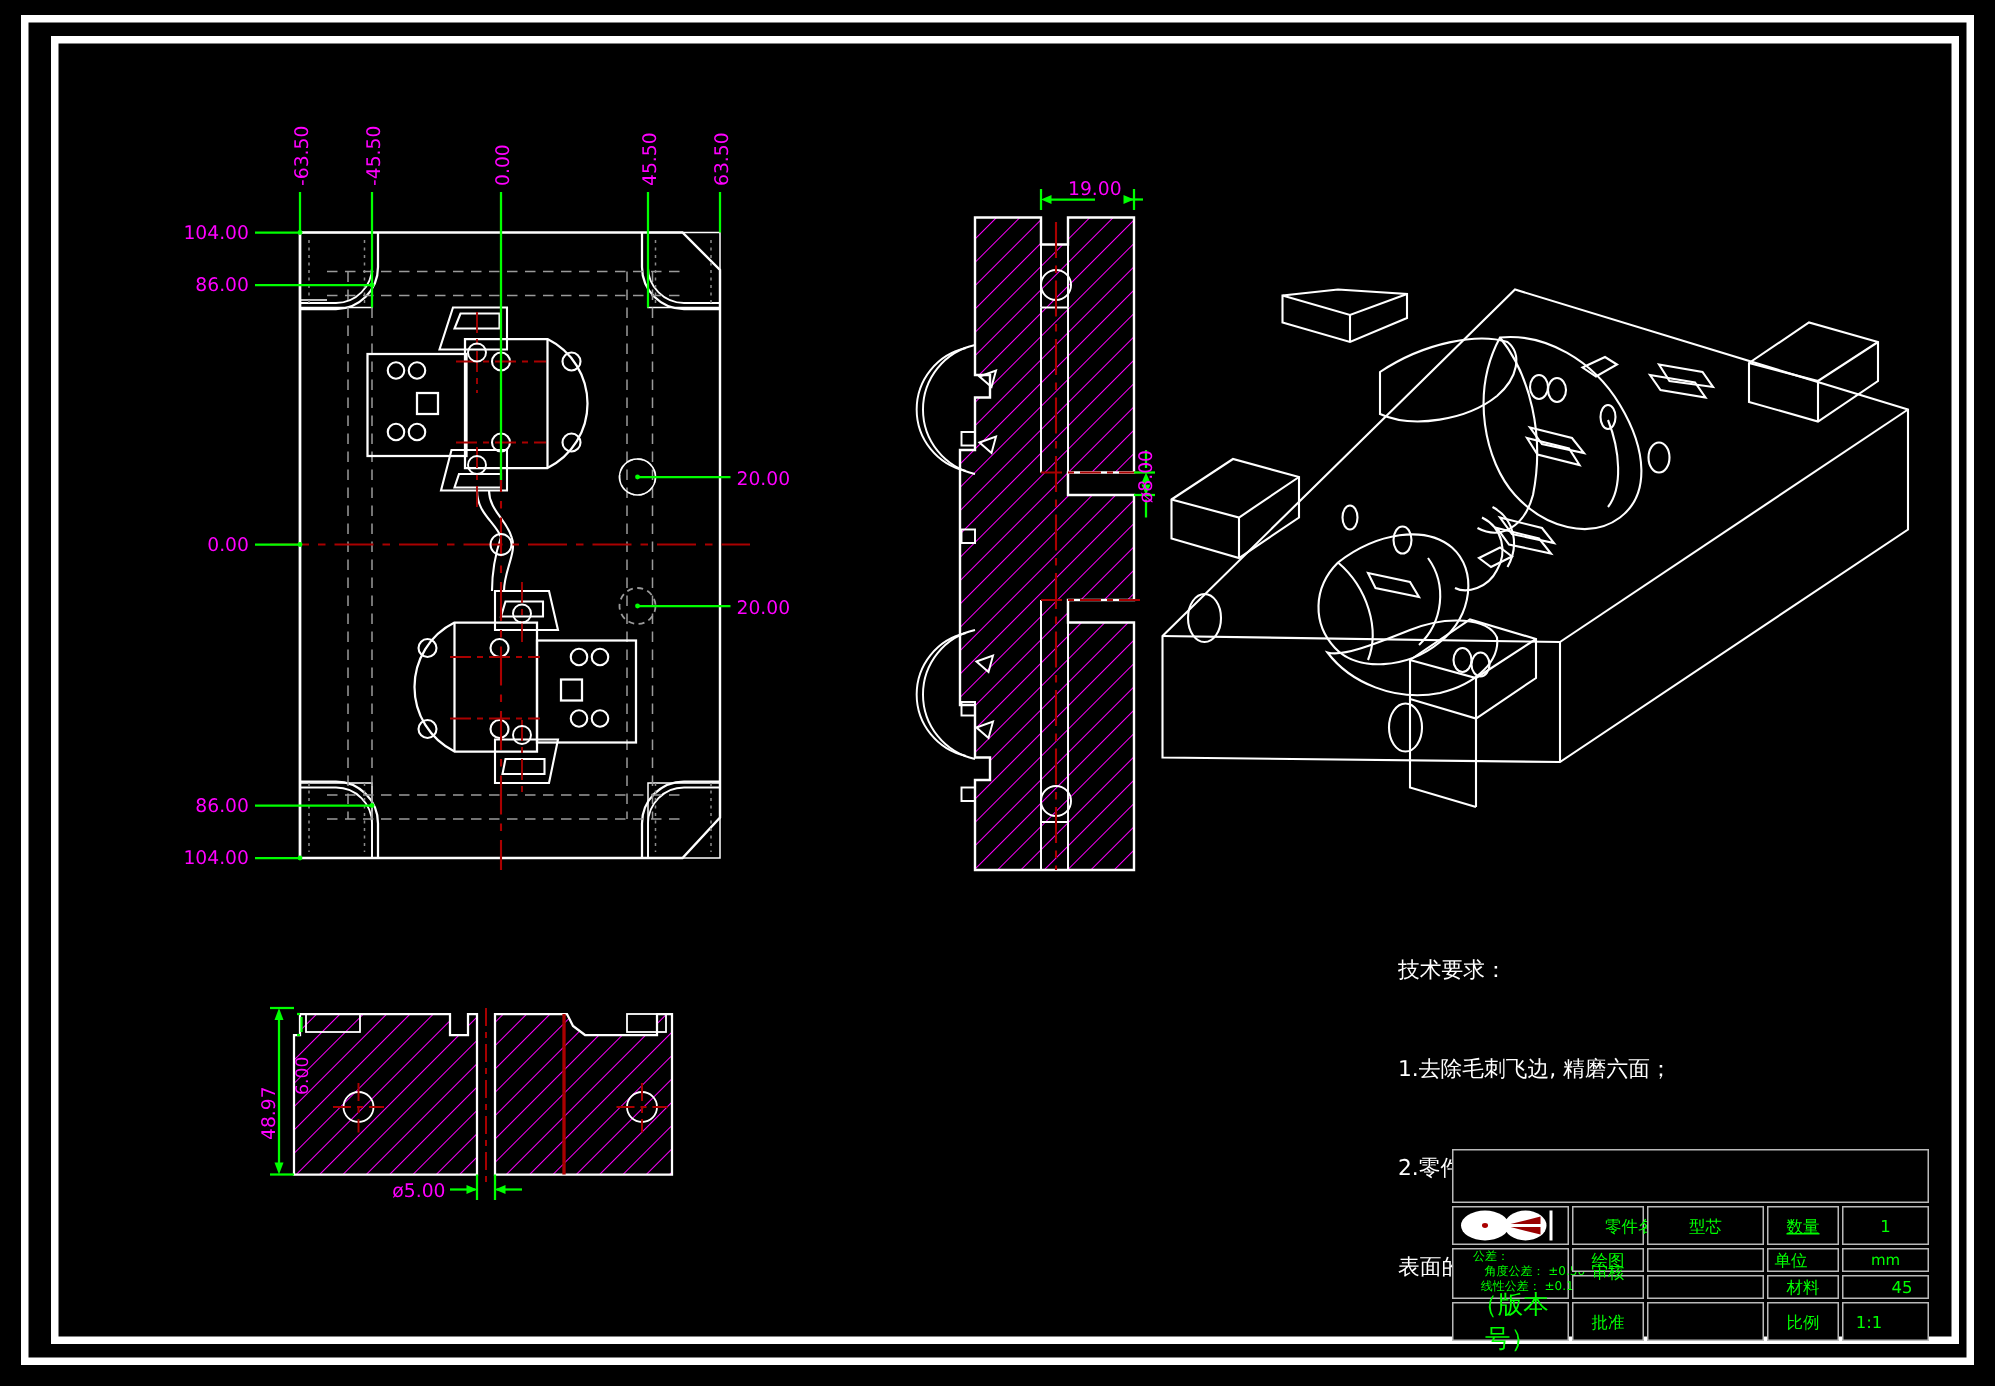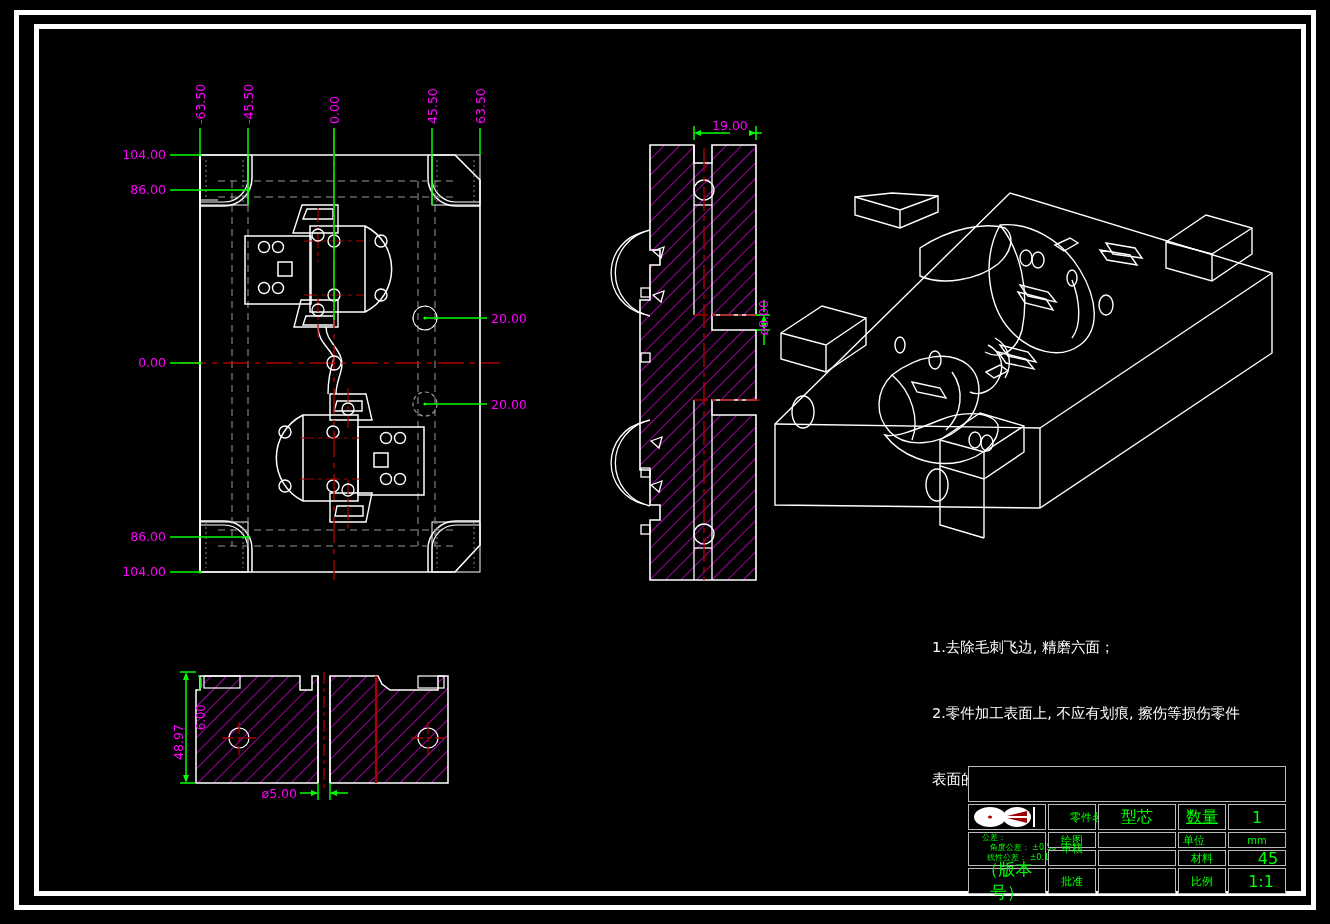--- a/index.html
+++ b/index.html
@@ -11,21 +11,21 @@
                border:5px solid #fff;box-sizing:border-box;}
   .frame-inner{position:absolute;left:34px;top:24px;width:1272px;height:872px;
                border:5px solid #fff;box-sizing:border-box;}
   svg.canvas{position:absolute;left:0;top:0;width:1330px;height:924px;}
   .dimtext{fill:#ff00ff;font-size:12.5px;font-family:"DejaVu Sans","Liberation Sans",sans-serif;}
   .dimtext.sm{font-size:11.5px;}
   .notes{position:absolute;color:#fff;font-size:14.5px;line-height:22px;
          font-family:"DejaVu Sans","Liberation Sans",sans-serif;white-space:pre;}
   .tb{position:absolute;}
   .tbcell{position:absolute;background:#000;border:1px solid #b9b9b9;box-sizing:border-box;}
-  .tbtxt{position:absolute;color:#00ff00;font-size:16px;text-align:center;
+  .tbtxt{position:absolute;color:#00ff00;font-size:11px;text-align:center;
          font-family:"DejaVu Sans","Liberation Sans",sans-serif;
          display:flex;align-items:center;justify-content:center;}
   .tbtol{position:absolute;color:#00ff00;font-size:8px;line-height:10px;
          font-family:"DejaVu Sans","Liberation Sans",sans-serif;white-space:pre;}
 </style>
 </head>
 <body>
 
 <div id="root">
 
@@ -370,20 +370,21 @@
       <path d="M988,345 C1002,352 1005,368 998,380 C992,392 978,396 970,392"></path>
       <path d="M995,338 C1010,346 1013,364 1005,378"></path>
       <path d="M1020,285 L1048,292 L1056,302 L1028,296 Z"></path>
       <path d="M1018,292 L1046,299 L1053,310 L1025,303 Z"></path>
       <path d="M1000,345 L1028,352 L1036,362 L1008,356 Z"></path>
       <path d="M998,352 L1026,359 L1034,369 L1006,363 Z"></path>
     </g>
   </svg>
 
   <div class="notes" style="left:932px;top:592px;">
+    <div>技术要求：</div>
     <div>1.去除毛刺飞边, 精磨六面；</div>
     <div>2.零件加工表面上, 不应有划痕, 擦伤等损伤零件</div>
     <div>表面的缺陷；</div>
     
     
     
   </div>
 
   <div class="tb" style="left:968px;top:766px;width:318px;height:136px;">
 
@@ -435,16 +436,16 @@
     <div class="tbcell" style="left:260px;top:84px;width:58px;height:16px;"></div>
     <div class="tbtxt" style="left:260px;top:84px;width:80px;height:16px;">45</div>
 
     <div class="tbcell" style="left:80px;top:102px;width:48px;height:26px;"></div>
     <div class="tbtxt" style="left:80px;top:102px;width:48px;height:26px;font-size:11px;">批准</div>
     <div class="tbcell" style="left:130px;top:102px;width:78px;height:26px;"></div>
     <div class="tbtxt" style="left:130px;top:102px;width:78px;height:26px;"></div>
     <div class="tbcell" style="left:210px;top:102px;width:48px;height:26px;"></div>
     <div class="tbtxt" style="left:210px;top:102px;width:48px;height:26px;font-size:11px;">比例</div>
     <div class="tbcell" style="left:260px;top:102px;width:58px;height:26px;"></div>
-    <div class="tbtxt" style="left:264px;top:102px;width:58px;height:26px;">1:1</div>
+    <div class="tbtxt" style="left:249px;top:102px;width:58px;height:26px;">1:1</div>
   </div>
 
 </div>
 
 </body></html>

